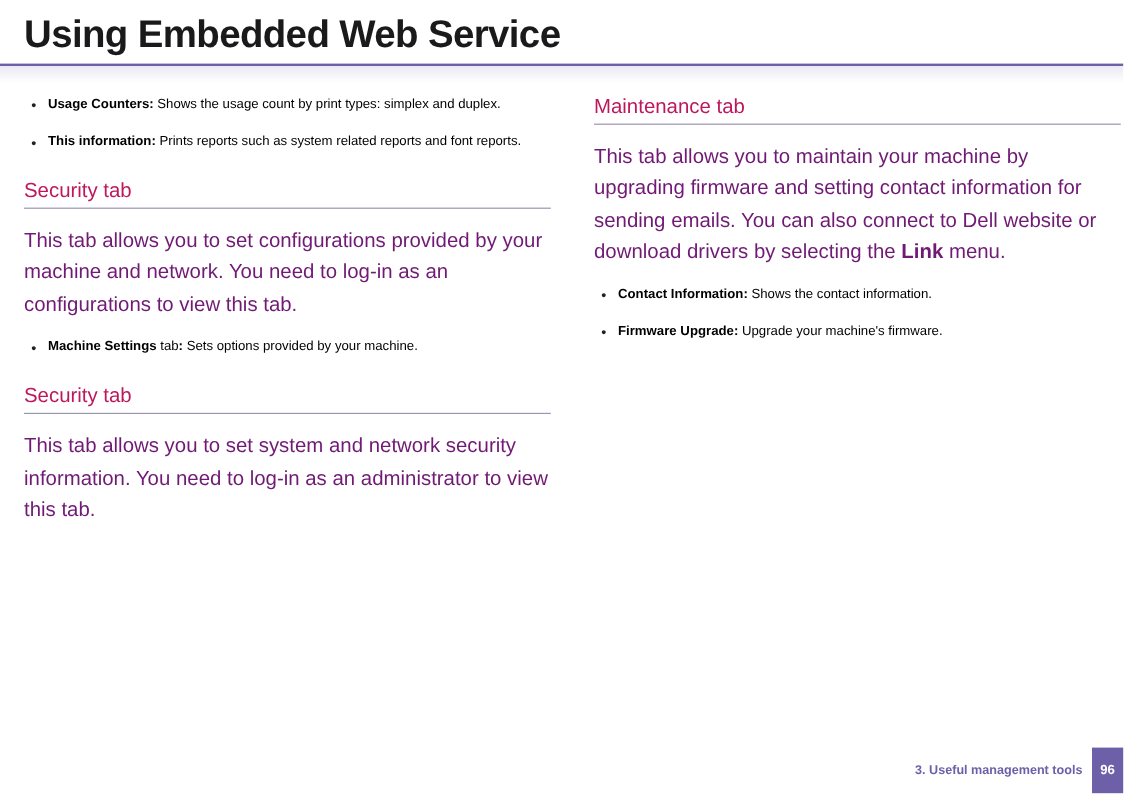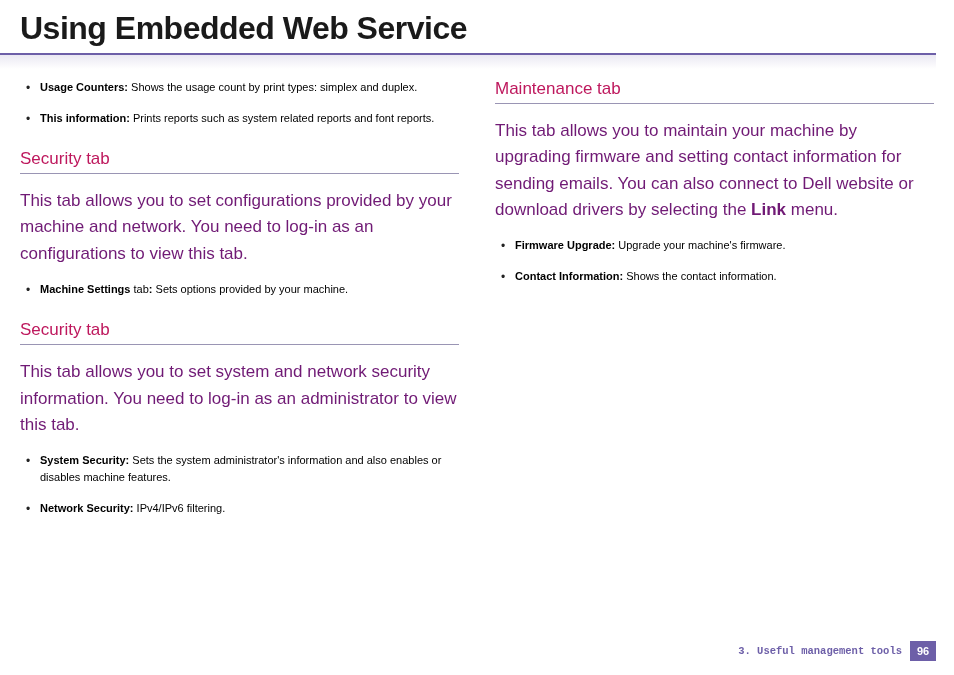--- a/index.html
+++ b/index.html
@@ -85,29 +85,28 @@
       bottom: 14px;
       right: 18px;
       display: flex;
       align-items: center;
       gap: 8px;
     }
     .footer-chapter {
       font-size: 10.5px;
       font-weight: 700;
       color: #6d5fa8;
-      font-family: Liberation Mono, monospace;
     }
     .footer-page {
       background: #6d5fa8;
       color: #fff;
       font-size: 11px;
       font-weight: 700;
       width: 26px;
-      height: 20px;
+      height: 38px;
       display: flex;
       align-items: center;
       justify-content: center;
     }
   </style>
 </head>
 <body>
 
 <h1 class="page-title">Using Embedded Web Service</h1>
 <div class="title-rule"></div>
@@ -130,44 +129,36 @@
     <p class="section-desc">This tab allows you to set configurations provided by your machine and network. You need to log-in as an configurations to view this tab.</p>
     <ul class="bullet-list">
       <li>
         <span class="b">Machine Settings</span><span> tab</span><span class="b">:</span><span> Sets options provided by your machine.</span>
       </li>
     </ul>
 
     <h2 class="section-heading">Security tab</h2>
     <div class="section-rule"></div>
     <p class="section-desc">This tab allows you to set system and network security information. You need to log-in as an administrator to view this tab.</p>
-    <ul class="bullet-list">
-      <li>
-        <span class="b">System Security:</span><span> Sets the system administrator's information and also enables or disables machine features.</span>
-      </li>
-      <li>
-        <span class="b">Network Security:</span><span>  IPv4/IPv6 filtering.</span>
-      </li>
-    </ul>
 
   </div>
 
   <div class="col">
 
     <h2 class="section-heading" style="margin-top:0">Maintenance tab</h2>
     <div class="section-rule"></div>
     <p class="section-desc">
       <span>This tab allows you to maintain your machine by upgrading firmware and setting contact information for sending emails. You can also connect to Dell website or download drivers by selecting the </span><span class="b">Link</span><span> menu.</span>
     </p>
     <ul class="bullet-list">
       <li>
-        <span class="b">Firmware Upgrade:</span><span> Upgrade your machine's firmware.</span>
+        <span class="b">Contact Information:</span><span> Shows the contact information.</span>
       </li>
       <li>
-        <span class="b">Contact Information:</span><span> Shows the contact information.</span>
+        <span class="b">Firmware Upgrade:</span><span> Upgrade your machine's firmware.</span>
       </li>
     </ul>
 
   </div>
 
 </div>
 
 <div class="footer">
   <span class="footer-chapter">3.  Useful management tools</span>
   <span class="footer-page">96</span>

